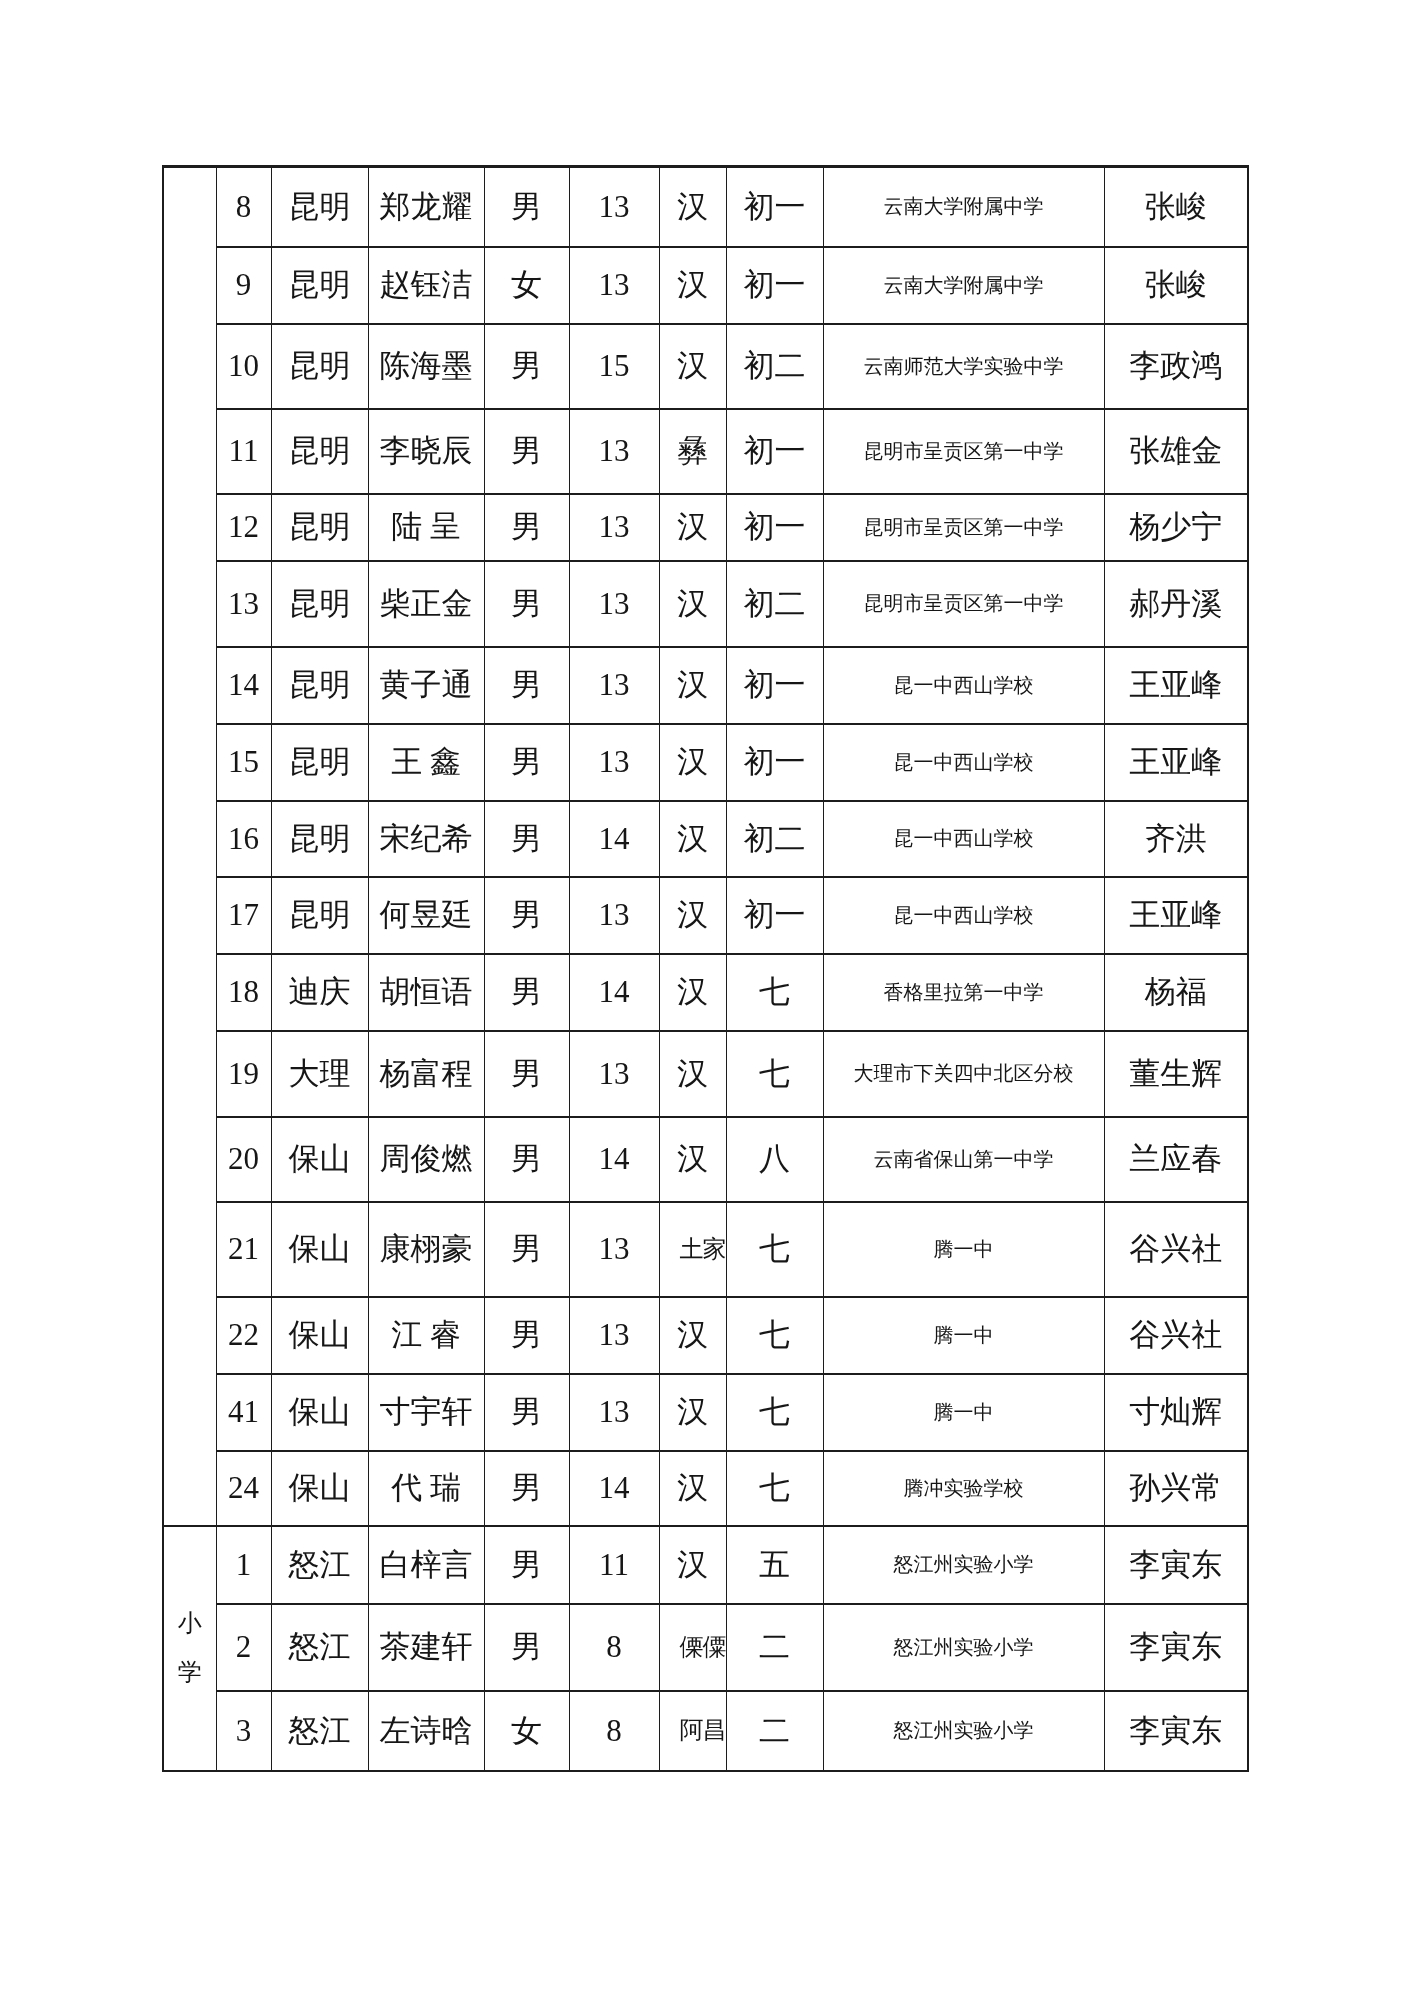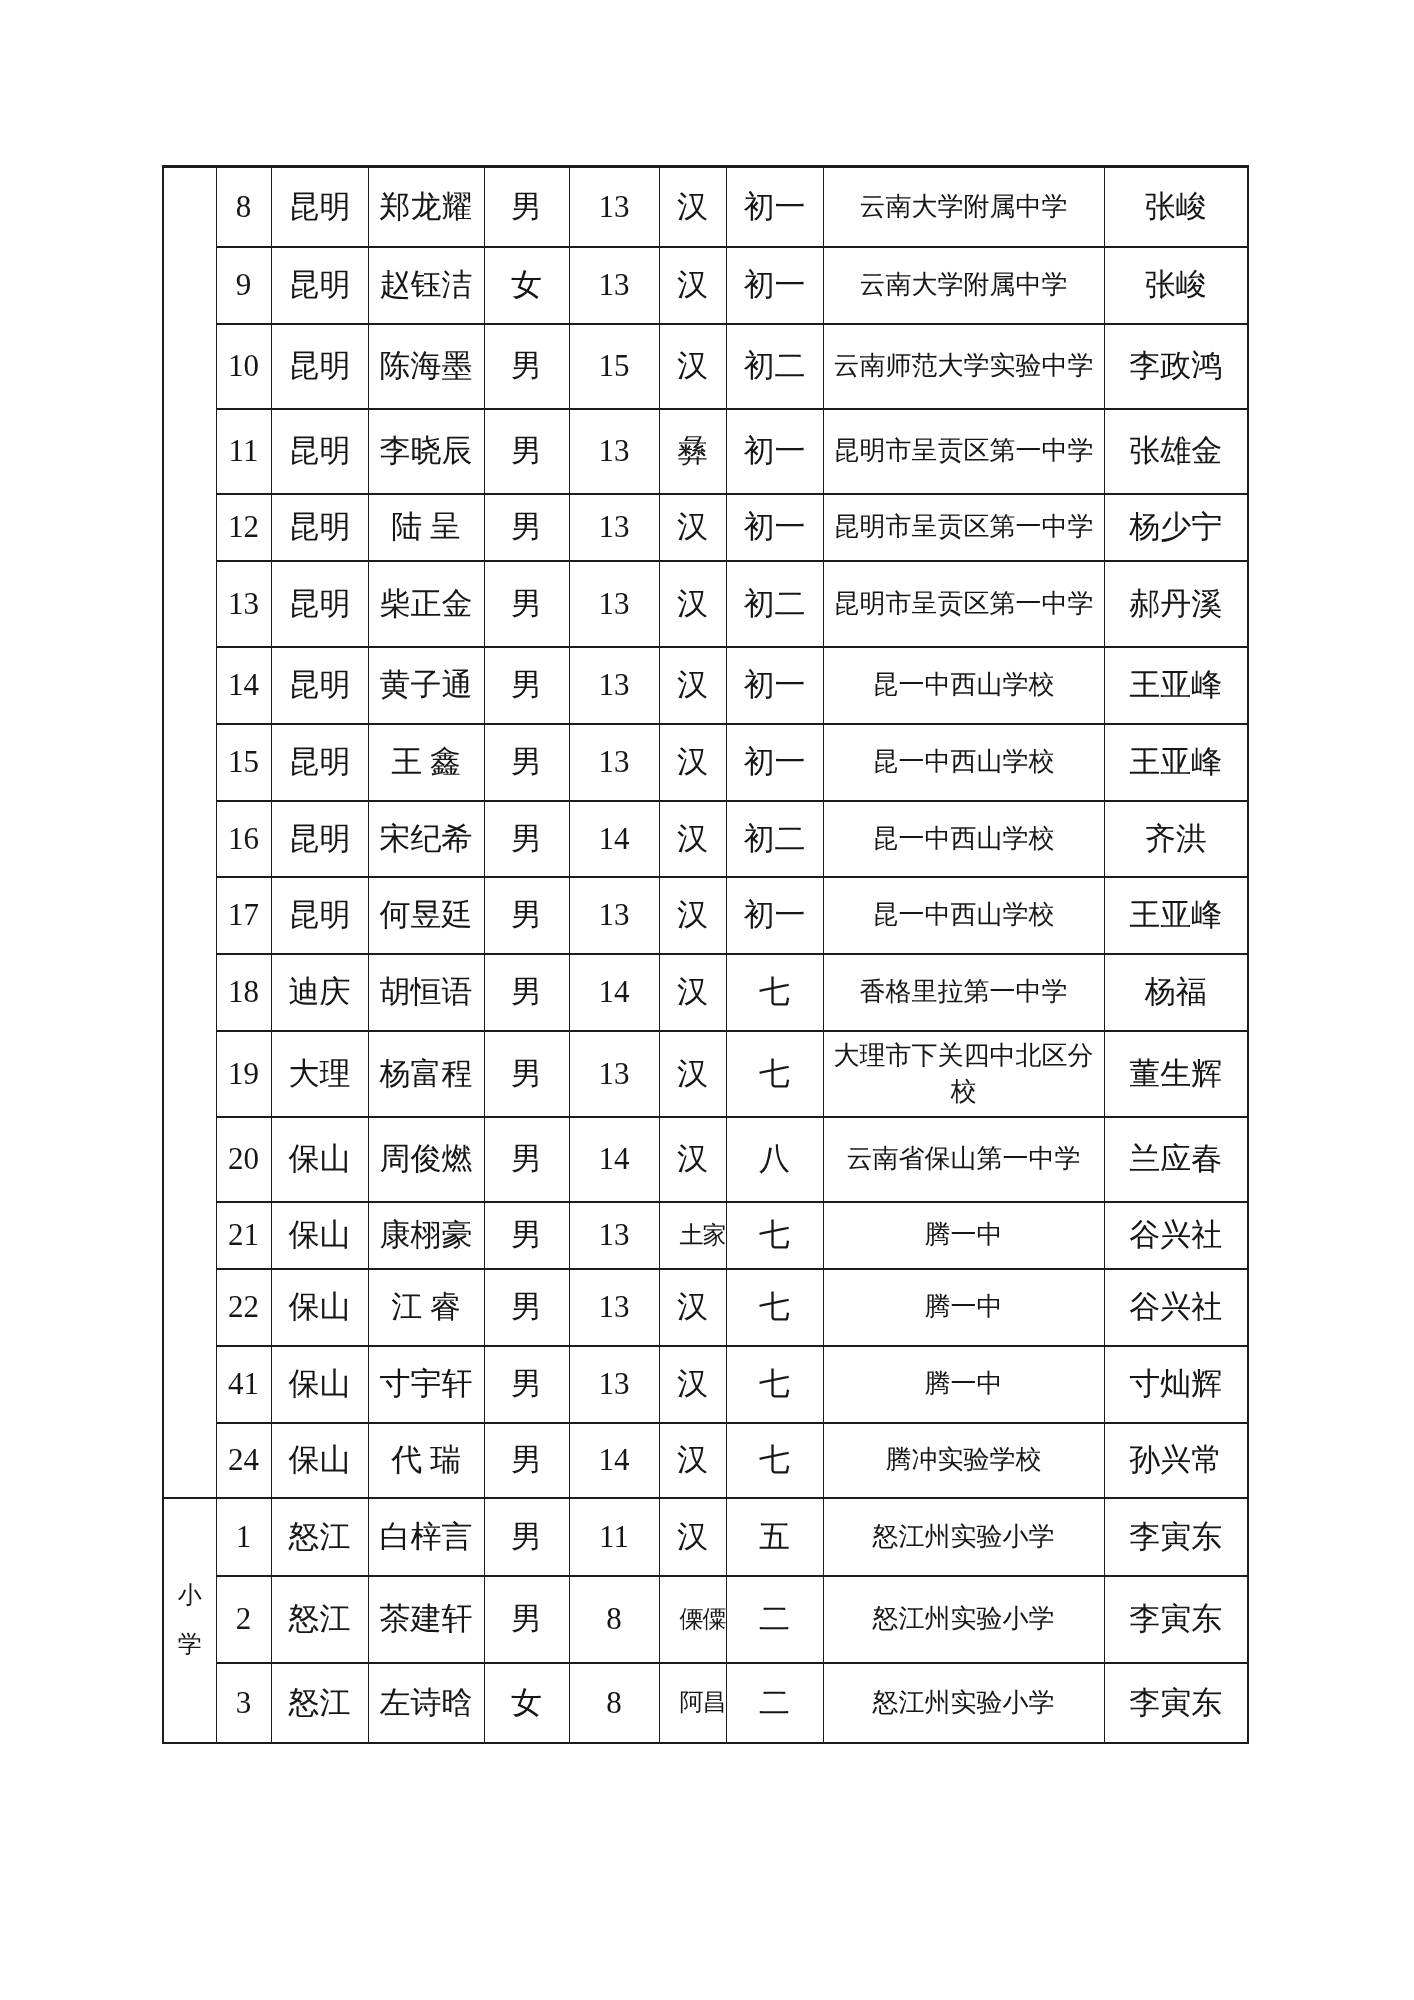--- a/index.html
+++ b/index.html
@@ -33,21 +33,21 @@
     border-bottom: 2px solid #1c1c1c;
     text-align: center;
     vertical-align: middle;
     font-size: 31px;
     line-height: 1.2;
     padding: 0;
     overflow: hidden;
     white-space: nowrap;
   }
   table.roster td.cell-school {
-    font-size: 26px;
+    font-size: 20px;
     line-height: 1.35;
     padding: 2px 5px;
     white-space: normal;
   }
   table.roster td.cell-ethnicity.condensed {
     font-size: 24px;
     letter-spacing: -1px;
     text-align: right;
   }
   table.roster td.group-cell {
@@ -224,21 +224,21 @@
           <td class="cell-num">20</td>
           <td class="cell-city">保山</td>
           <td class="cell-name">周俊燃</td>
           <td class="cell-gender">男</td>
           <td class="cell-age">14</td>
           <td class="cell-ethnicity">汉</td>
           <td class="cell-grade">八</td>
           <td class="cell-school">云南省保山第一中学</td>
           <td class="cell-teacher">兰应春</td>
         </tr>
-        <tr style="height: 67px;">
+        <tr style="height: 95px;">
           <td class="cell-num">21</td>
           <td class="cell-city">保山</td>
           <td class="cell-name">康栩豪</td>
           <td class="cell-gender">男</td>
           <td class="cell-age">13</td>
           <td class="cell-ethnicity condensed">土家</td>
           <td class="cell-grade">七</td>
           <td class="cell-school">腾一中</td>
           <td class="cell-teacher">谷兴社</td>
         </tr>

